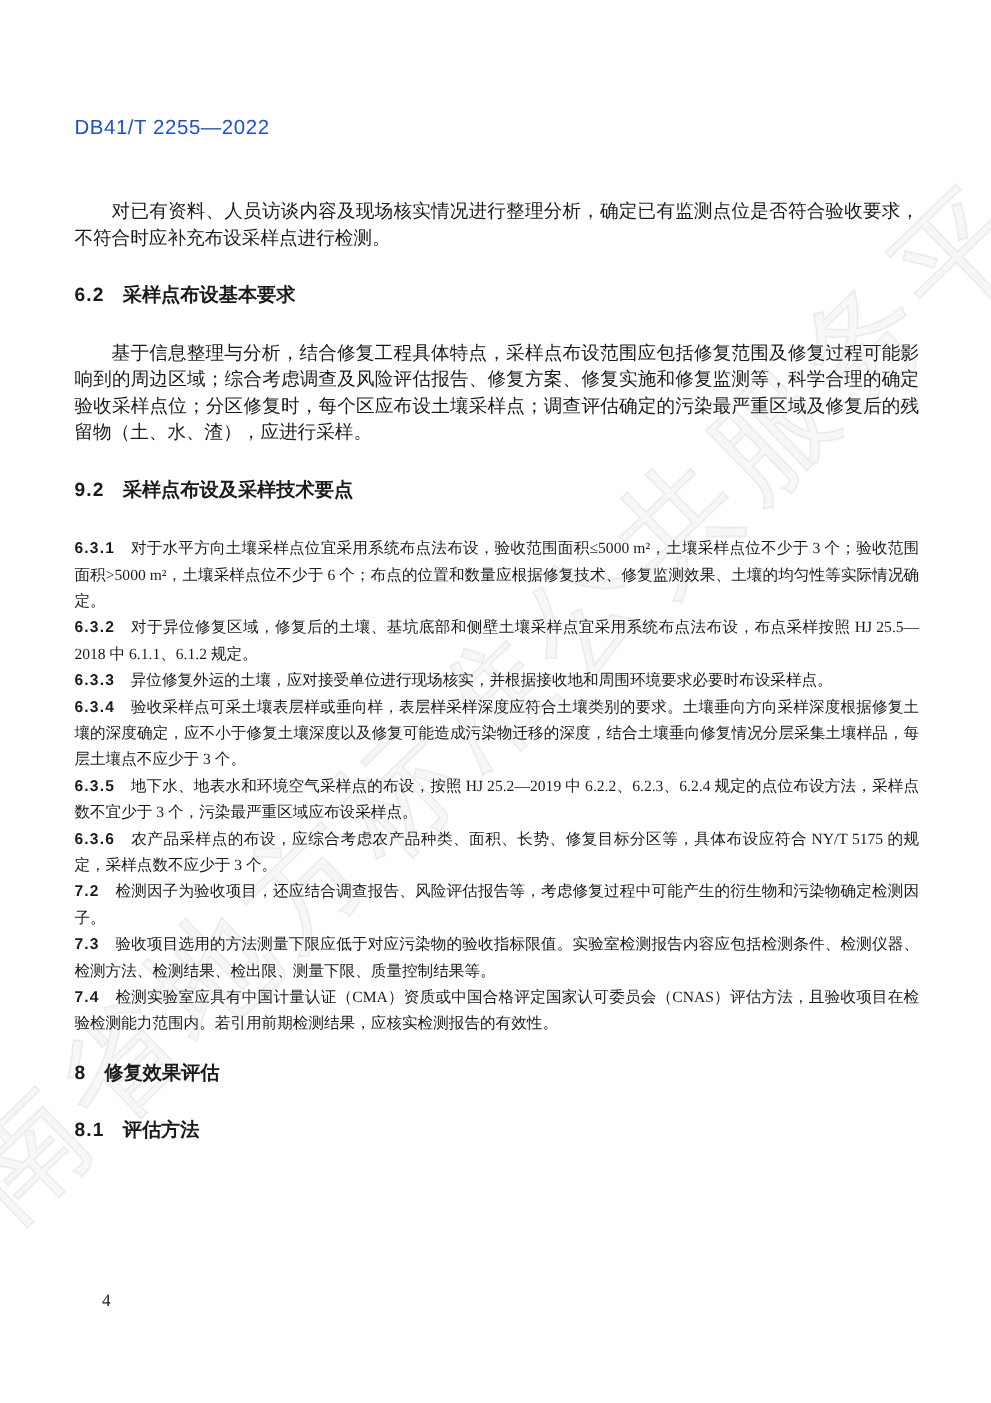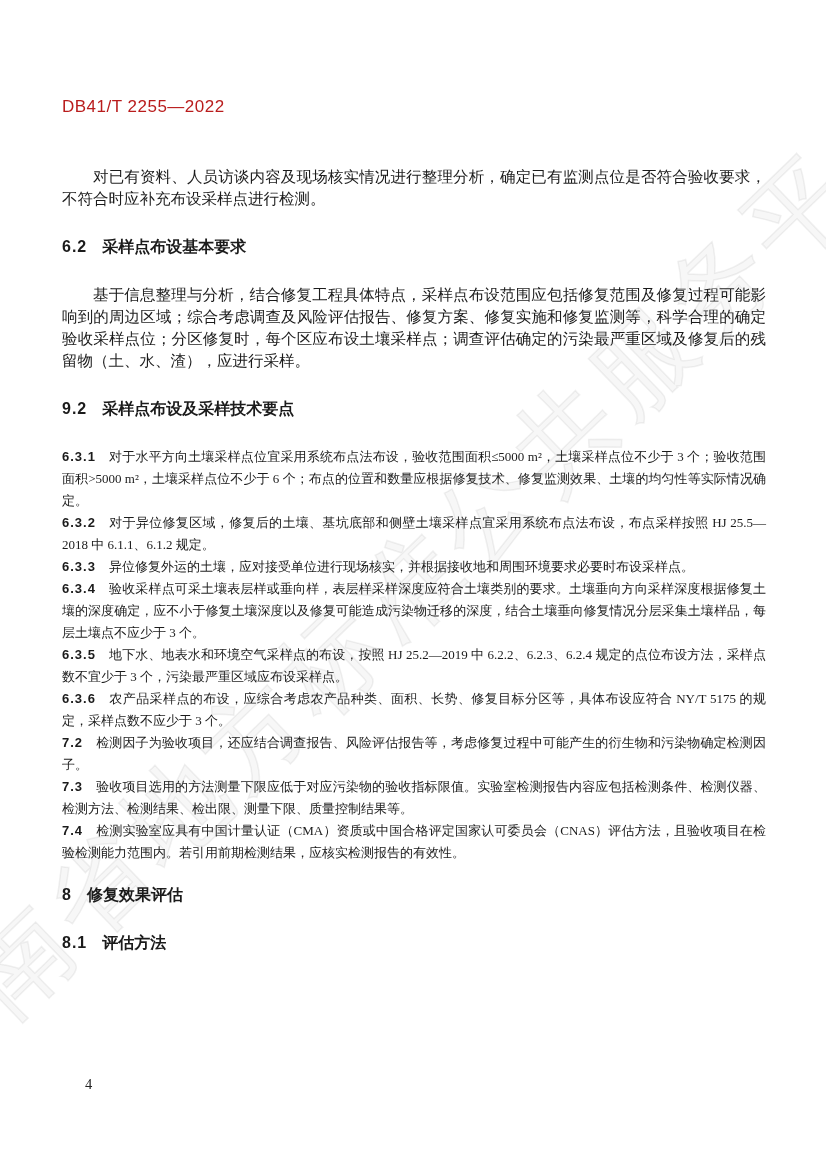--- a/index.html
+++ b/index.html
@@ -9,21 +9,21 @@
     width:826px; height:1169px;
     margin:0 auto;
     background:#ffffff;
     overflow:hidden;
     font-family:"Liberation Serif","DejaVu Serif",serif;
     color:#1b1b1b;
   }
   .doc-header {
     position:absolute; top:97px; left:62px;
     font-family:"Liberation Sans","DejaVu Sans",sans-serif;
-    font-size:17px; letter-spacing:0.5px; color:#b91c1c;
+    font-size:17px; letter-spacing:0.5px; color:#1d4ed8;
     z-index:2;
   }
   .content {
     position:absolute; top:166px; left:62px; width:704px;
     z-index:2;
   }
   p.para {
     font-size:15.5px; line-height:22px;
     text-align:justify; text-indent:2em;
   }

